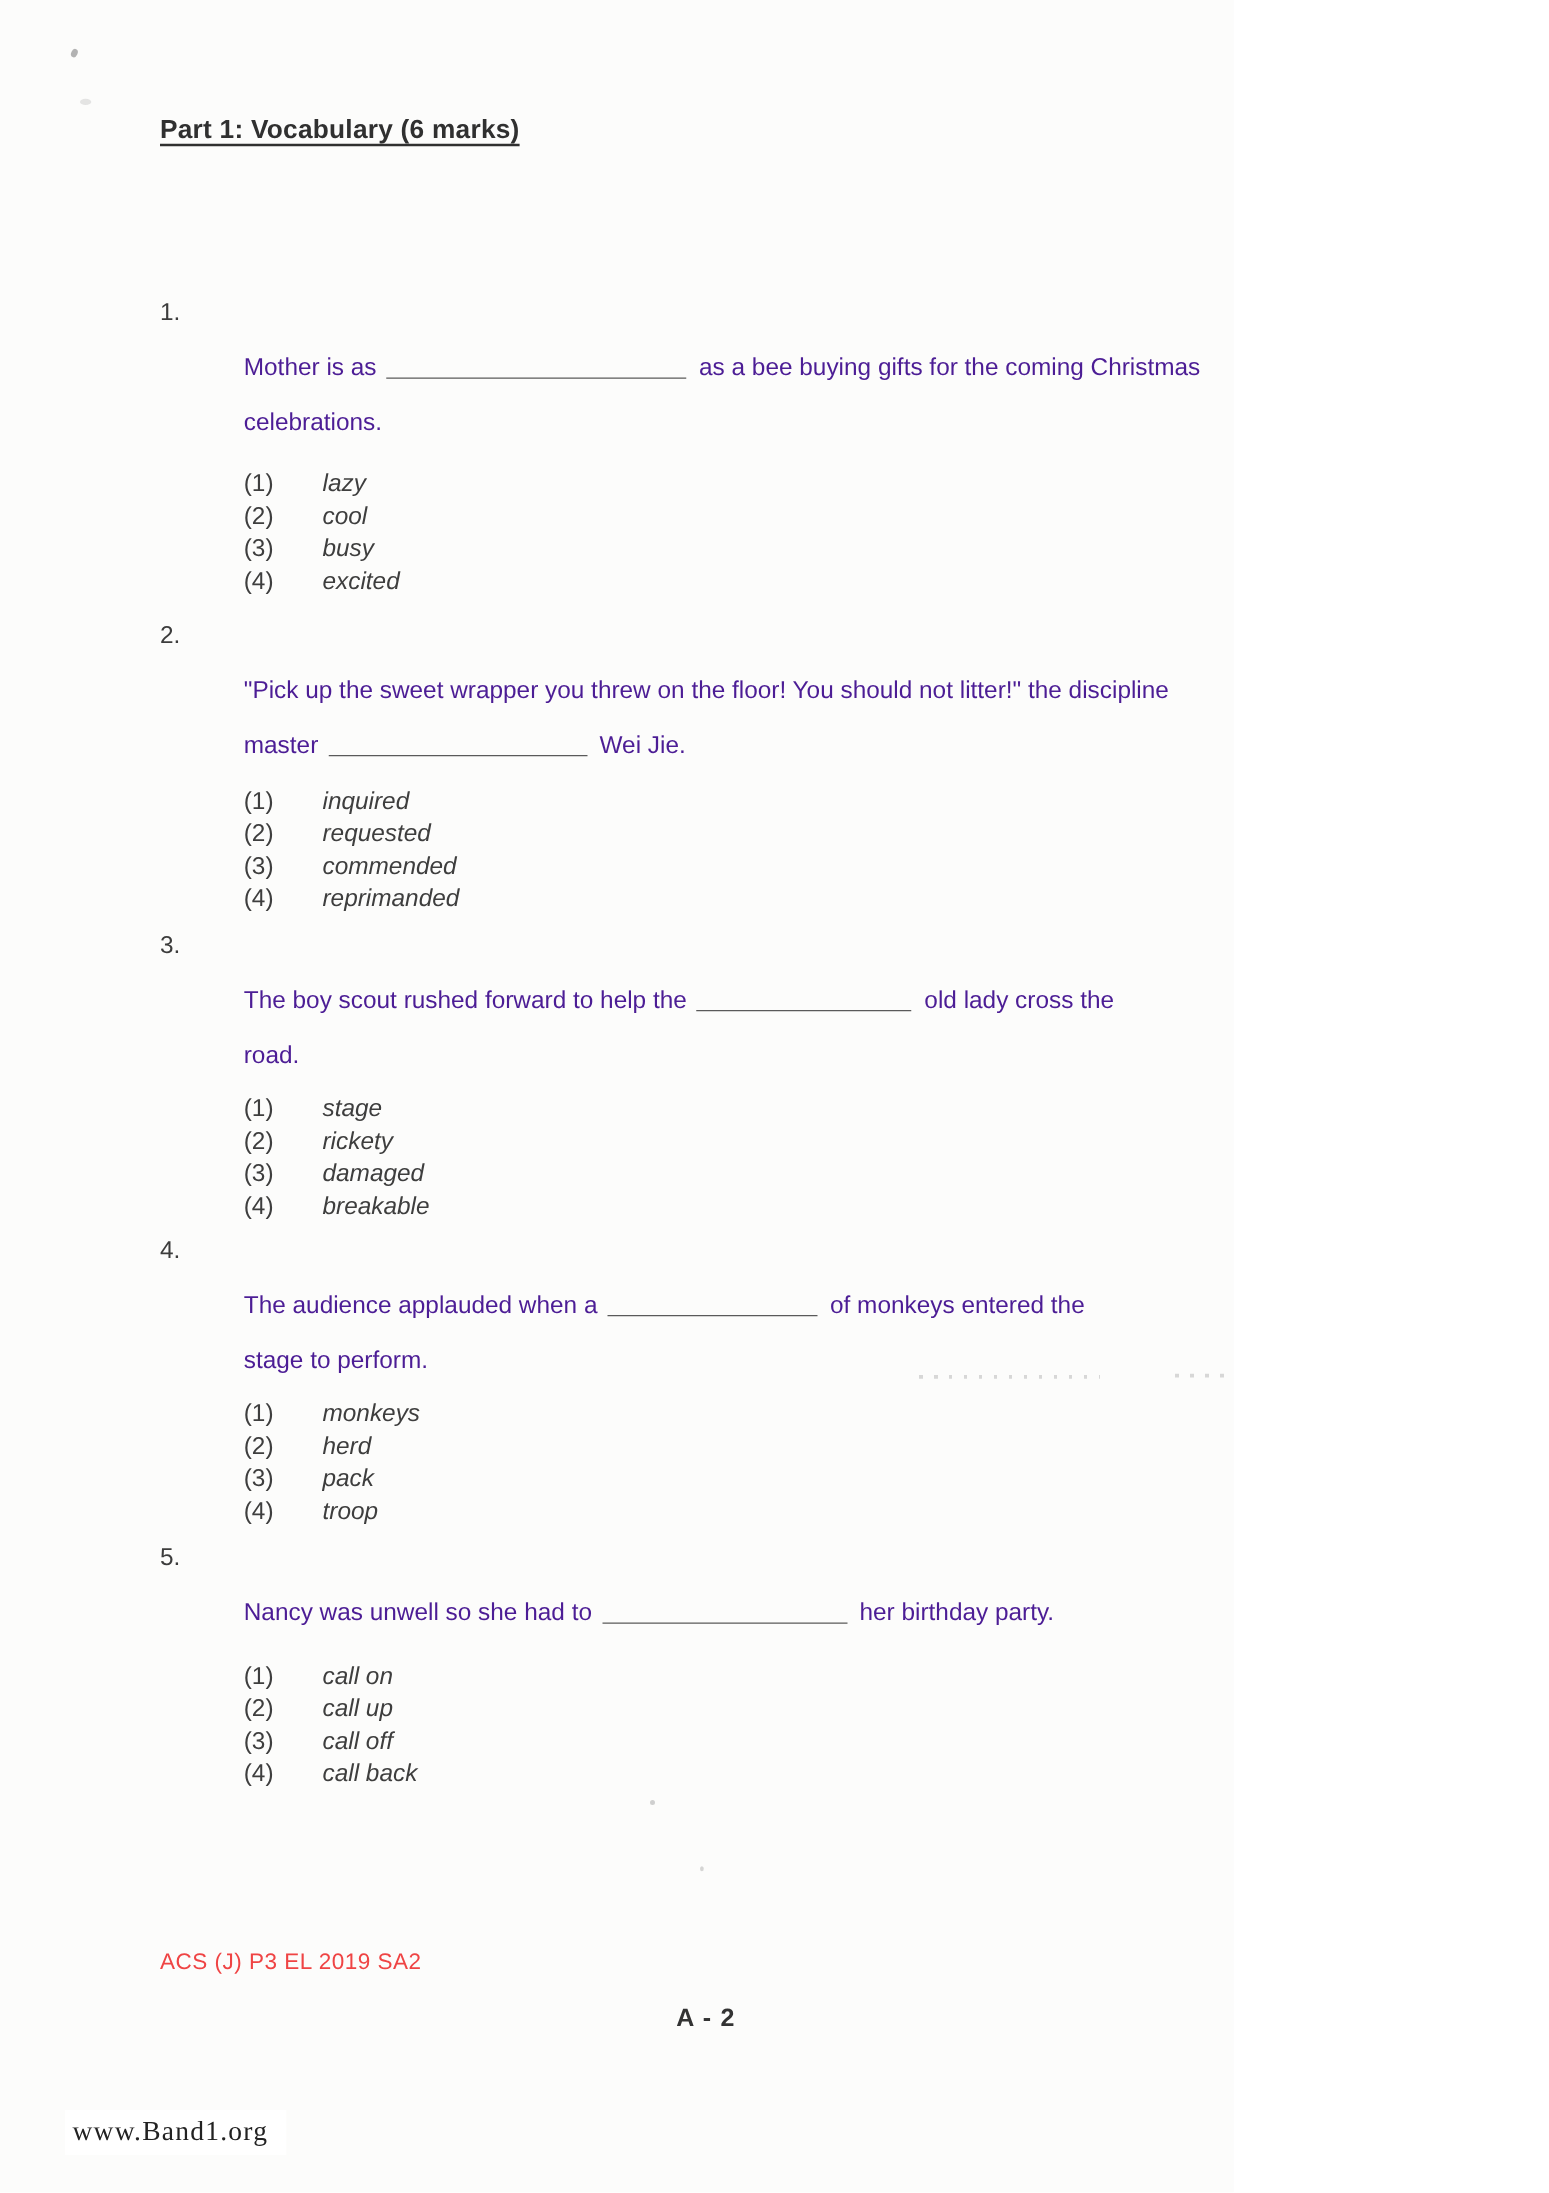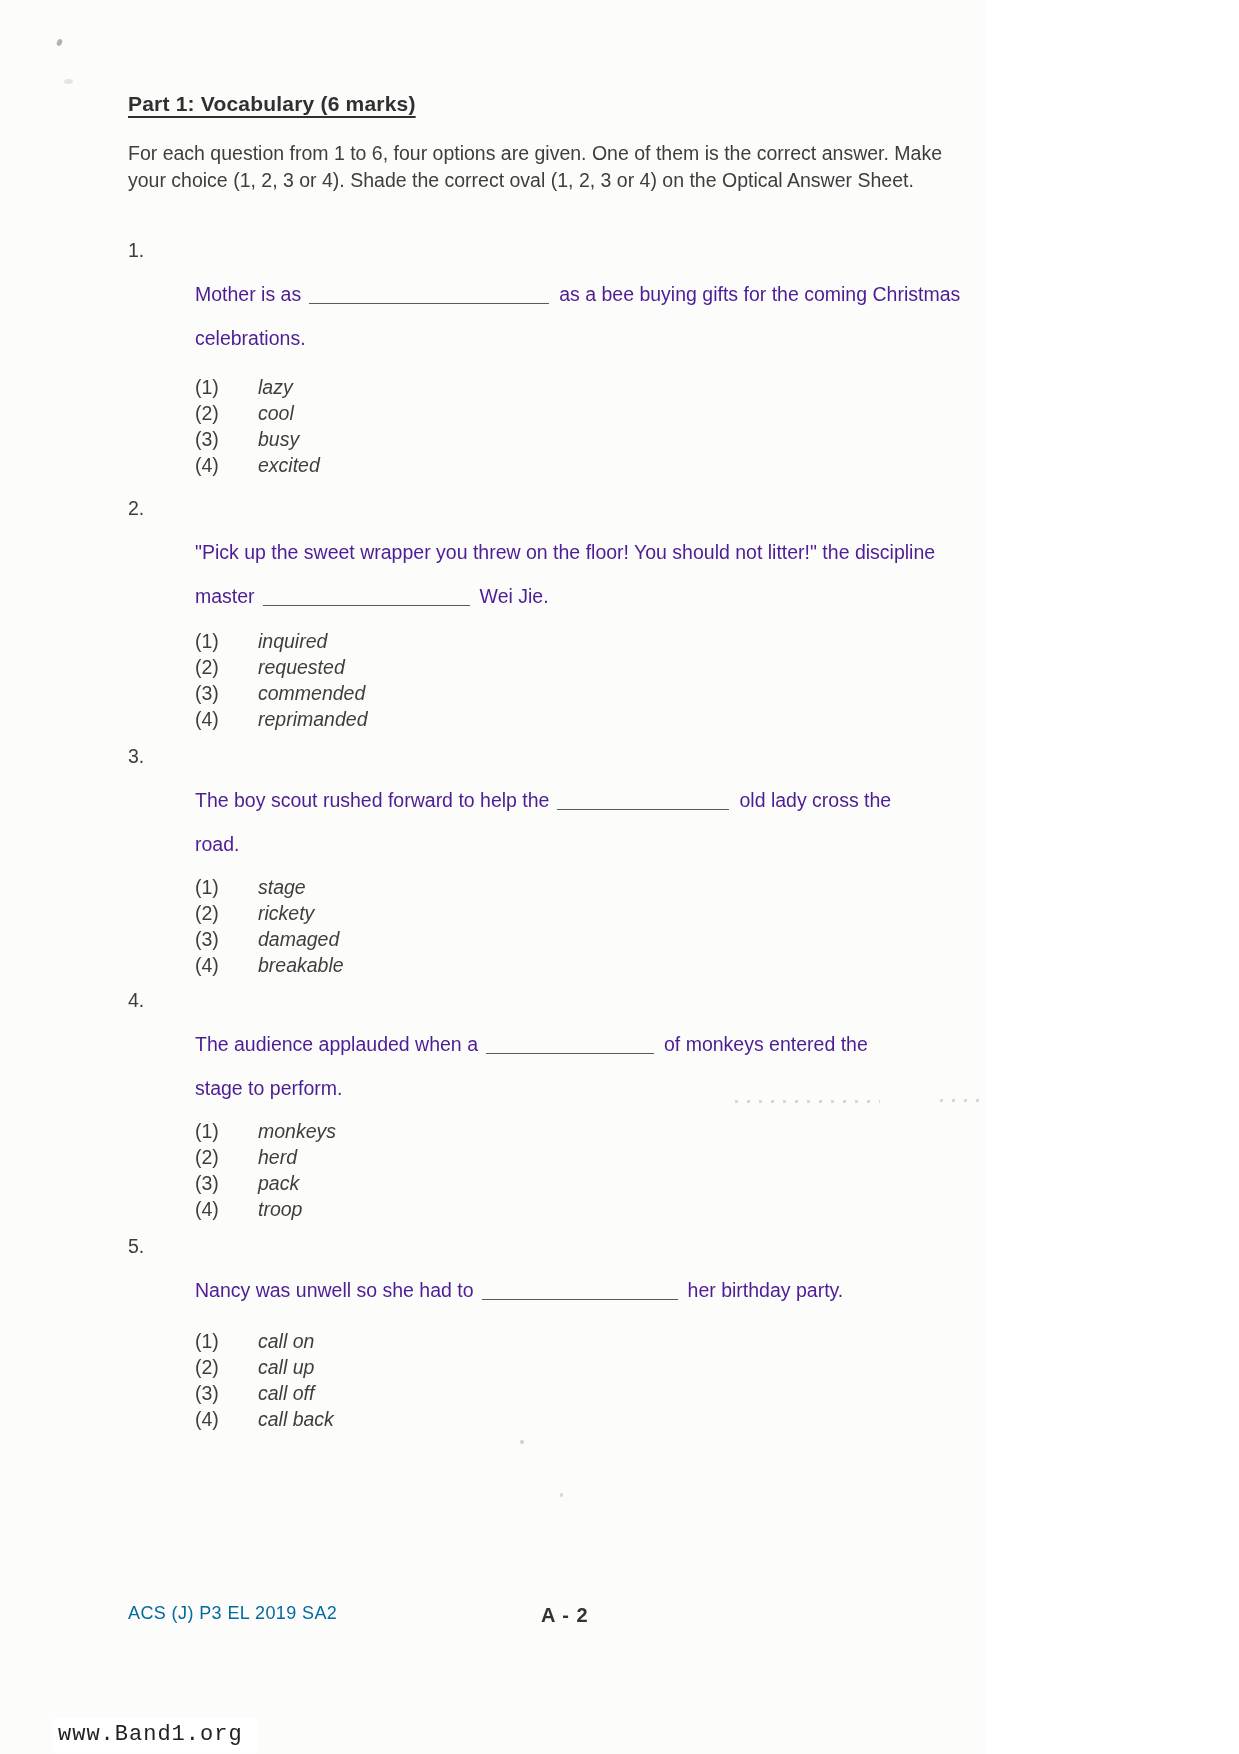--- a/index.html
+++ b/index.html
@@ -52,32 +52,32 @@
   .question:nth-of-type(2) .options{margin-top:10px;}
   .question:nth-of-type(3) .options{margin-top:8px;}
   .question:nth-of-type(4) .options{margin-top:8px;}
   .question:nth-of-type(5) .options{margin-top:16px;}
   .opt-row{display:flex;font-size:19.5px;line-height:26px;color:#3e3e3e;}
   .opt-label{width:63px;flex:0 0 63px;}
   .opt-text{flex:1;font-style:italic;}
   
   .footer-left{
     position:absolute;left:128px;top:1559px;
-    font-size:18px;color:#0369a1;letter-spacing:.4px;margin-top:44px;
+    font-size:18px;color:#ef4444;letter-spacing:.4px;
   }
   .footer-page{
     position:absolute;left:541px;top:1604px;
     font-size:20px;font-weight:bold;color:#333333;letter-spacing:1px;
   }
   
   .watermark{
     position:absolute;left:52px;top:1688px;
-    font-family:Liberation Mono, monospace;
+    font-family:Liberation Serif, serif;
     font-size:22px;color:#222222;background:#ffffff;
-    padding:4px 14px 6px 6px;letter-spacing:1px;margin-top:30px;
+    padding:4px 14px 6px 6px;letter-spacing:1px;
   }
   
   .speck{position:absolute;background:#9a9a9a;border-radius:50%;}
   .speck.s1{left:57px;top:39px;width:5px;height:7px;transform:rotate(25deg);opacity:.75;}
   .speck.s2{left:64px;top:79px;width:9px;height:5px;opacity:.25;}
   .speck.s3{left:520px;top:1440px;width:4px;height:4px;opacity:.45;}
   .speck.s4{left:560px;top:1493px;width:3px;height:4px;opacity:.4;}
   .speck.s5{left:262px;top:662px;width:3px;height:3px;opacity:.35;}
   .dotrow{position:absolute;height:3px;opacity:.55;
     background:repeating-linear-gradient(90deg,#b9b9b9 0 3px,transparent 3px 12px);}
@@ -85,22 +85,20 @@
   .dotrow.d2{left:940px;top:1099px;width:115px;}
 </style>
 </head>
 <body>
 
 <div class="page">
   <div class="scan-layer">
 
     <div class="heading">Part 1: Vocabulary (6 marks)</div>
 
-    <div class="instructions">For each question from 1 to 6, four options are given. One of them is the correct answer. Make
-your choice (1, 2, 3 or 4). Shade the correct oval (1, 2, 3 or 4) on the Optical Answer Sheet.</div>
 
     <div id="questions">
   <div class="question">
     <div class="q-row">
       <div class="q-num">1.</div>
       <div class="q-text">
         <span class="q-before">Mother is as</span><span class="blank"></span><span class="q-after">as a bee buying gifts for the coming Christmas
 celebrations.</span>
       </div>
     </div>

